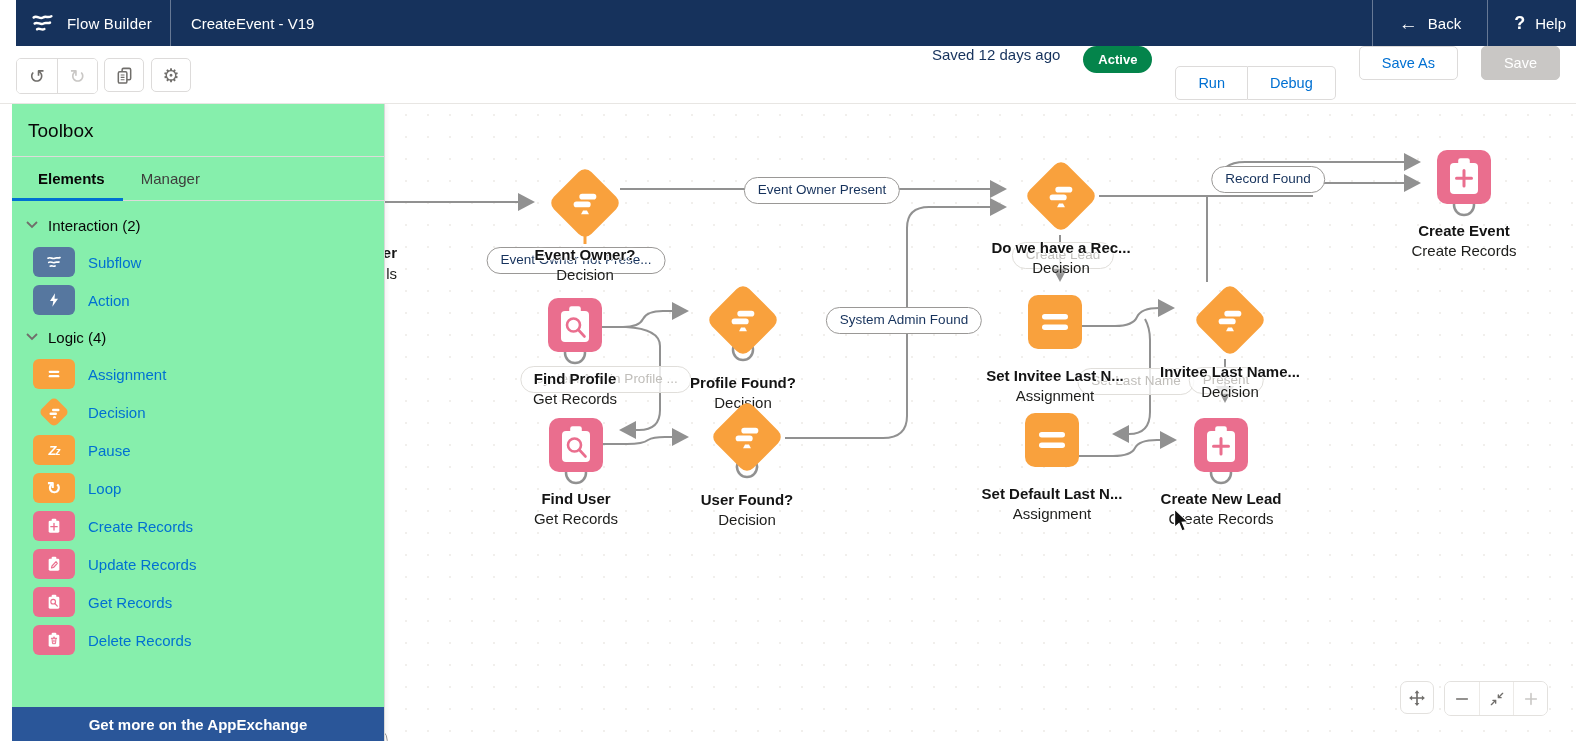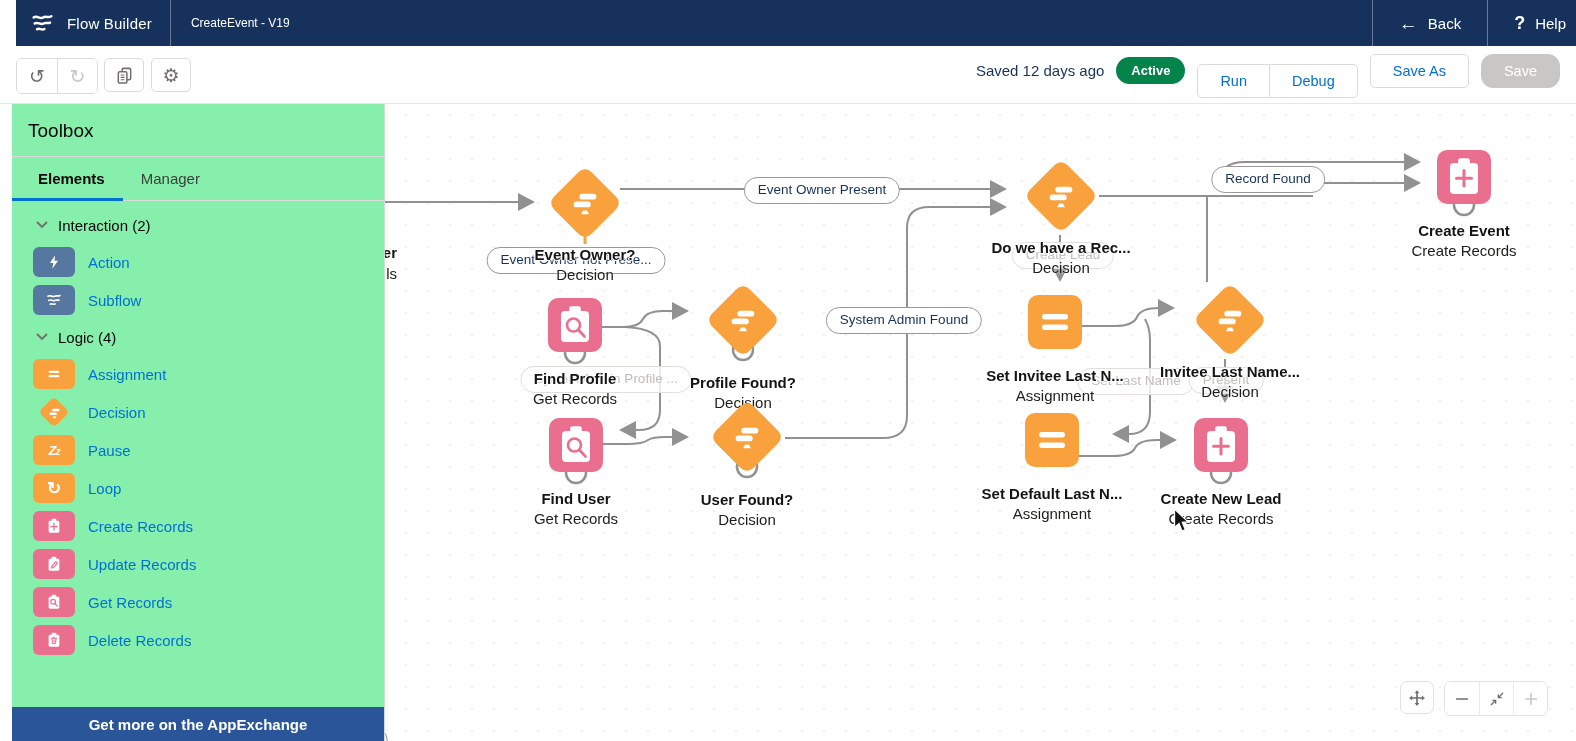--- a/index.html
+++ b/index.html
@@ -7,62 +7,62 @@
     font-family:"Liberation Sans", sans-serif; }
   .stage { position:relative; width:1576px; height:741px; }
 
   
   .hdr { position:absolute; left:16px; top:0; width:100%; height:46px; background:#16325c;
     display:flex; color:#fff; z-index:20; }
   .hdr-left { display:flex; align-items:center; height:100%; }
   .hdr-logo { margin:0 12px 0 14px; display:flex; align-items:center; }
   .hdr-app { font-size:15px; letter-spacing:.2px; padding-right:18px; }
   .hdr-div { width:1px; height:100%; background:rgba(255,255,255,.35); }
-  .hdr-flow { font-size:12px; padding-left:20px; }
+  .hdr-flow { font-size:15px; padding-left:20px; }
   .hdr-right { margin-left:auto; display:flex; align-items:center; height:100%; }
   .hdr-btn { display:flex; align-items:center; gap:10px; padding:0 26px; height:100%;
     font-size:15px; cursor:pointer; }
   .hdr-arrow { font-size:19px; line-height:1; }
   .hdr-q { font-size:18px; font-weight:bold; }
 
   
   .tbar { position:absolute; left:0; top:46px; width:100%; height:58px; background:#fff;
     border-bottom:1px solid #e8e6e3; z-index:15; }
   .grp { position:absolute; top:12px; display:flex; border:1px solid #dddbda; border-radius:5px;
     background:#fff; overflow:hidden; }
   .icon-btn { width:40px; height:34px; display:flex; align-items:center; justify-content:center;
     background:#fff; border:none; cursor:pointer; color:#706e6b; font-size:19px; }
   .icon-btn + .icon-btn { border-left:1px solid #dddbda; }
   .solo { position:absolute; top:12px; border:1px solid #dddbda; border-radius:5px; }
   .tbar-right { position:absolute; right:16px; top:0; height:49px; display:flex;
-    align-items:center; gap:12px; }
+    align-items:flex-start; gap:23px; }
   .saved { font-size:15px; color:#16325c; }
   .badge { background:#04844b; color:#fff; font-size:13px; font-weight:bold; border-radius:14px;
     padding:6px 15px; }
   .btn { height:34px; padding:0 22px; background:#fff; border:1px solid #dddbda; border-radius:5px;
     color:#0070d2; font-size:14.5px; font-family:inherit; cursor:pointer; }
   .btn-grp { display:flex; }
   .btn-grp .btn { border-radius:0;margin-top:20px; }
   .btn-grp .btn:first-child { border-radius:5px 0 0 5px; }
   .btn-grp .btn:last-child { border-radius:0 5px 5px 0; border-left:none; }
-  .btn.disabled { background:#c9c7c5; color:#fff; border-color:#c9c7c5; cursor:default;border-radius:12px; }
+  .btn.disabled { background:#c9c7c5; color:#fff; border-color:#c9c7c5; cursor:default; }
 
   
   .sbar { position:absolute; left:12px; top:104px; width:373px; height:637px; background:#86efac;
     border-right:1px solid #d8d8d8; box-shadow:2px 0 4px rgba(0,0,0,.05); z-index:10;
     display:flex; flex-direction:column; }
   .tb-title { font-size:19px; color:#080707; padding:16px 16px 14px; border-bottom:1px solid #dddbda; }
   .tabs { display:flex; border-bottom:1px solid #dddbda; height:44px; }
   .tab { position:relative; font-size:15px; color:#3e3e3c; padding:0 10px; margin-left:8px;
     display:flex; align-items:center; cursor:pointer; }
   .tab.active { font-weight:bold; color:#080707; margin-left:0; padding:0 18px 0 26px; }
   .tab.active::after { content:""; position:absolute; left:0; right:0; bottom:-1px; height:3px;
     background:#0070d2; }
   .tb-scroll { flex:1; overflow:hidden; padding-top:6px; }
-  .sec-hdr { display:flex; align-items:center; gap:10px; height:36px; padding-left:24px;
+  .sec-hdr { display:flex; align-items:center; gap:10px; height:36px; padding-left:14px;
     font-size:15px; color:#080707; cursor:pointer; }
   .row { display:flex; align-items:center; gap:13px; height:38px; padding-left:21px; cursor:grab; }
   .row-label { color:#0070d2; font-size:15px; }
   .mini { width:42px; height:30px; border-radius:6px; display:flex; align-items:center;
     justify-content:center; flex:0 0 auto; }
   .mini.slate { background:#56779f; }
   .mini.orange { background:#f9a13d; }
   .mini.pink { background:#ea6e8e; }
   .mini.dmd { background:transparent; }
   .mini.dmd .dshape { width:22px; height:22px; background:#f9a13d; border-radius:5px;
@@ -379,38 +379,38 @@
     <div class="tb-scroll">
 
       <div class="sec-hdr">
         <svg width="12" height="8">
             <path d="M1 1 L6 6 L11 1" stroke="#706e6b" stroke-width="1.8" fill="none"></path>
           </svg>
         <span>Interaction (2)</span>
       </div>
       <div class="row">
         <span class="mini slate">
-          <svg width="16" height="16" viewBox="0 0 24 24">
-              <path d="M13.5 2 L6 13.5 H11 L9.5 22 L18 10 H12.8 Z" fill="#fff"></path>
-            </svg>
-        </span>
-        <span class="row-label">Action</span>
-      </div>
-      <div class="row">
-        <span class="mini slate">
           <svg width="18" height="18" viewBox="0 0 24 24">
               <g stroke="#fff" stroke-width="2.2" fill="none" stroke-linecap="round">
             <path d="M4 7 C7 4.6 10 8.8 13 7 C15.4 5.6 17.8 7.5 20 6"></path>
             <path d="M5 12.5 C7.6 10.5 10.2 14.2 13 12.6 C15 11.4 16.8 12.9 18.6 11.9"></path>
             <path d="M7 17.6 C9 16 11 18.6 13.4 17.3"></path>
           </g>
             </svg>
         </span>
         <span class="row-label">Subflow</span>
       </div>
+      <div class="row">
+        <span class="mini slate">
+          <svg width="16" height="16" viewBox="0 0 24 24">
+              <path d="M13.5 2 L6 13.5 H11 L9.5 22 L18 10 H12.8 Z" fill="#fff"></path>
+            </svg>
+        </span>
+        <span class="row-label">Action</span>
+      </div>
 
       <div class="sec-hdr">
         <svg width="12" height="8">
             <path d="M1 1 L6 6 L11 1" stroke="#706e6b" stroke-width="1.8" fill="none"></path>
           </svg>
         <span>Logic (4)</span>
       </div>
       <div class="row">
         <span class="mini orange">
           <svg width="16" height="16" viewBox="0 0 24 24">

